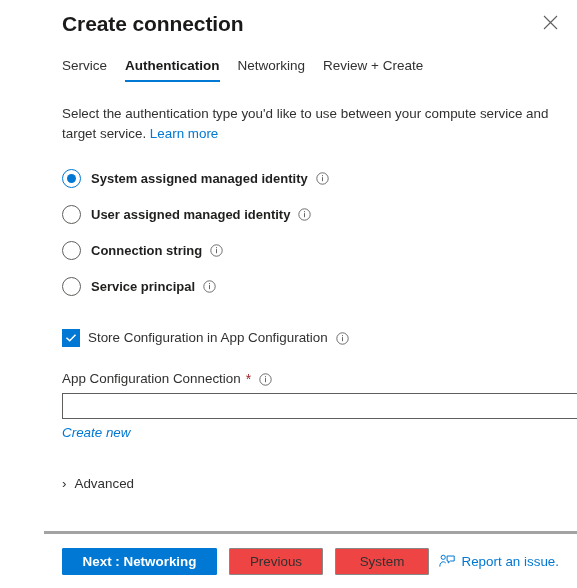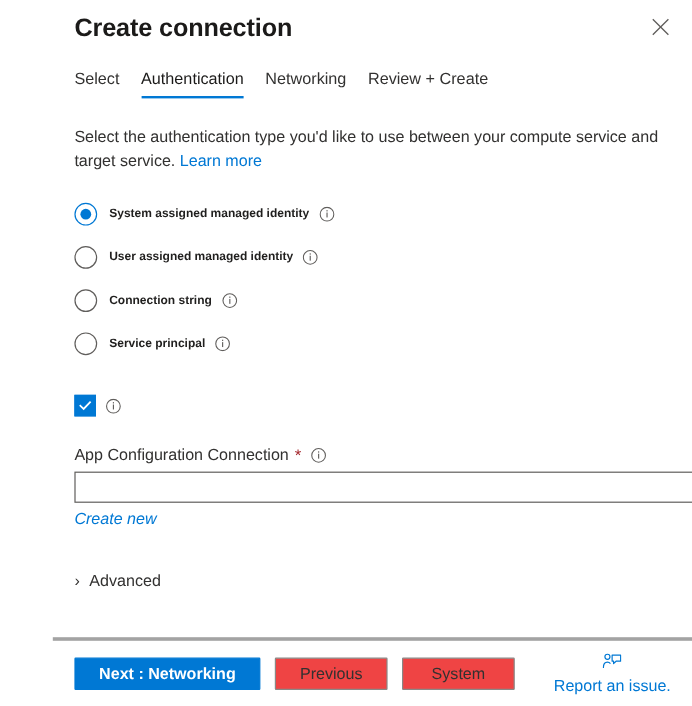--- a/index.html
+++ b/index.html
@@ -70,21 +70,21 @@
     color: #323130;
     padding: 0 9px 8px 9px;
     cursor: pointer;
     white-space: nowrap;
     background: transparent;
     border: none;
     font-family: inherit;
   }
   .tab:first-child { padding-left: 0; }
   .tab.active {
-    font-weight: 400;
+    font-weight: 700;
     color: #1b1a19;
   }
   .tab.active::after {
     content: "";
     position: absolute;
     left: 9px;
     right: 9px;
     bottom: 0;
     height: 2px;
     background: #0078d4;
@@ -142,21 +142,21 @@
     top: 50%;
     width: 9px;
     height: 9px;
     margin-left: -4.5px;
     margin-top: -4.5px;
     border-radius: 50%;
     background: #0078d4;
   }
   .radio-label {
     margin-left: 10px;
-    font-size: 10px;
+    font-size: 13px;
     font-weight: 700;
     color: #201f1e;
     line-height: 19px;
   }
 
   
   .info-icon {
     margin-left: 8px;
     width: 13px;
     height: 13px;
@@ -299,42 +299,41 @@
   }
   .report-issue {
     position: absolute;
     right: 18px;
     display: inline-flex;
     align-items: center;
     gap: 6px;
     color: #0078d4;
     font-size: 13.4px;
     cursor: pointer;
-    flex-direction: column;
   }
   .report-issue svg { display: block; }
 </style>
 </head>
 <body>
 
 <div class="panel">
 
   <div class="header">
     <h1 class="page-title">Create connection</h1>
     <button class="close-btn" aria-label="Close">
       <span>
         <svg width="15" height="15" viewBox="0 0 15 15">
           <path d="M1 1 L14 14 M14 1 L1 14" stroke="#605e5c" stroke-width="1.1" fill="none"></path>
         </svg>
       </span>
     </button>
   </div>
 
   <div class="tabs">
-    <button class="tab">Select</button>
+    <button class="tab">Service</button>
     <button class="tab active">Authentication</button>
     <button class="tab">Networking</button>
     <button class="tab">Review + Create</button>
   </div>
 
   <div class="body">
 
     <div class="description">
       <span>Select the authentication type you'd like to use between your compute service and target service.</span>
       <a class="link">Learn more</a>
@@ -393,20 +392,21 @@
 
     </div>
 
     
     <div class="checkbox-row">
       <span class="checkbox-mark">
         <svg width="12" height="12" viewBox="0 0 12 12">
           <path d="M2 6.2 L4.7 8.8 L10 3.2" stroke="#ffffff" stroke-width="1.5" fill="none" stroke-linecap="square"></path>
         </svg>
       </span>
+      <span class="checkbox-label">Store Configuration in App Configuration</span>
       <span class="info-icon">
         <svg width="13" height="13" viewBox="0 0 13 13">
           <circle cx="6.5" cy="6.5" r="5.7" fill="none" stroke="#605e5c" stroke-width="0.9"></circle>
           <rect x="6.05" y="5.1" width="0.95" height="4.1" fill="#605e5c"></rect>
           <rect x="6.05" y="3.1" width="0.95" height="1.1" fill="#605e5c"></rect>
         </svg>
       </span>
     </div>
 
     

